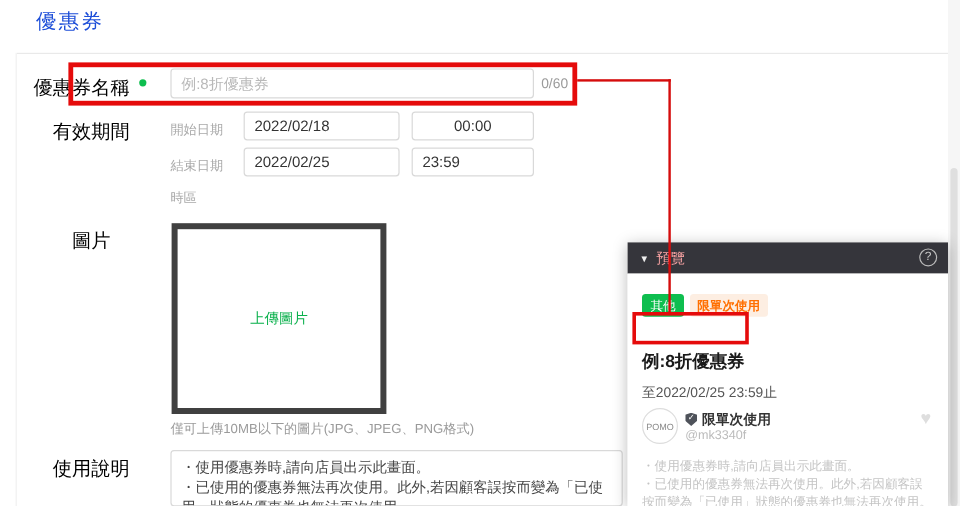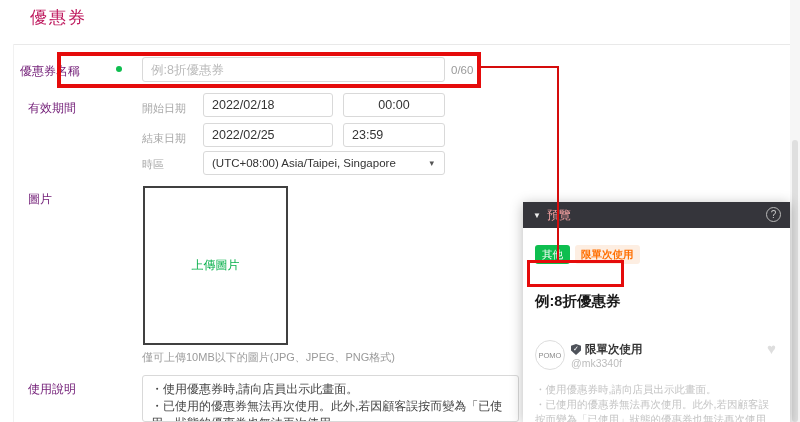--- a/index.html
+++ b/index.html
@@ -1,43 +1,43 @@
 <!DOCTYPE html>
 <html><head>
 <meta charset="utf-8">
 <style>
   * { margin:0; padding:0; box-sizing:border-box; }
   body { font-family:"Liberation Sans", sans-serif; background:#fff; }
   .screen { position:relative; width:800px; height:422px; background:#fff; overflow:hidden; }
 
-  .page-title { position:absolute; left:30px; top:6px; font-size:17px; color:#be185d; letter-spacing:2px; }
+  .page-title { position:absolute; left:30px; top:6px; font-size:17px; color:#1d4ed8; letter-spacing:2px; }
   .top-divider { position:absolute; left:14px; top:44px; width:776px; height:1px; background:#e9e9e9; }
   .left-divider { position:absolute; left:13px; top:44px; width:1px; height:378px; background:#f1f1f1; }
 
-  .flabel { position:absolute; width:96px; text-align:left; font-size:12px; color:#701a75; }
+  .flabel { position:absolute; width:96px; text-align:center; font-size:16px; color:#000000; }
   .sublabel { position:absolute; font-size:11px; color:#a9a9a9; }
 
   .req-dot { position:absolute; left:116px; top:66px; width:6px; height:6px; border-radius:50%; background:#0ebe4f; }
 
   .red-box { position:absolute; border:4px solid #e50b0b; background:transparent; pointer-events:none; z-index:5; }
   .annot-name { left:57px; top:52px; width:424px; height:36px; }
   .annot-title { left:527px; top:260px; width:97px; height:27px; border-width:3px; z-index:6; }
   .conn-h { position:absolute; left:481px; top:66px; width:78px; height:2px; background:#d50c0c; z-index:6; }
   .conn-v { position:absolute; left:557px; top:66px; width:2px; height:196px; background:#d50c0c; z-index:6; }
 
   input.txt { position:absolute; border:1px solid #d9d9d9; border-radius:3px; font-family:"Liberation Sans",sans-serif;
               font-size:12.5px; color:#333; padding:0 8px; background:#fff; outline:none; }
   input.txt::placeholder { color:#b9b9b9; }
   .counter { position:absolute; left:451px; top:64px; font-size:11.5px; color:#9a9a9a; }
 
   .select-box { position:absolute; left:203px; top:151px; width:242px; height:24px; border:1px solid #d9d9d9;
                 border-radius:3px; background:#fff; font-size:11.5px; color:#333; line-height:22px; padding-left:8px; cursor:pointer; }
   .select-box .chev { position:absolute; right:10px; top:0; color:#555; font-size:9px; line-height:22px; }
 
-  .upload-box { position:absolute; left:143px; top:186px; width:145px; height:159px; border:2px solid #404040;
+  .upload-box { position:absolute; left:143px; top:186px; width:179px; height:159px; border:5px solid #404040;
                 background:#fff; display:flex; align-items:center; justify-content:center; }
   .upload-link { font-size:12px; color:#0ab04c; cursor:pointer; }
   .img-hint { position:absolute; left:142px; top:350px; font-size:11px; color:#9a9a9a; }
 
   textarea.instr { position:absolute; left:142px; top:375px; width:377px; height:47px; border:1px solid #d9d9d9;
                    border-radius:3px; resize:none; font-family:"Liberation Sans",sans-serif; font-size:12px;
                    line-height:17px; color:#444; padding:5px 8px; outline:none; overflow:hidden; }
 
   .preview { position:absolute; left:523px; top:202px; width:267px; height:220px; background:#fff;
              box-shadow:0 2px 12px rgba(0,0,0,0.28); z-index:3; }
@@ -89,24 +89,20 @@
 
   <div class="sublabel" style="left:142px; top:101px;">開始日期</div>
   <input class="txt" style="left: 203px; top: 93px; width: 130px; height: 24px;" type="text" value="2022/02/18">
   <input class="txt" style="left: 343px; top: 93px; width: 102px; height: 24px; text-align: center;" type="text" value="00:00">
 
   <div class="sublabel" style="left:142px; top:131px;">結束日期</div>
   <input class="txt" style="left: 203px; top: 123px; width: 130px; height: 24px;" type="text" value="2022/02/25">
   <input class="txt" style="left: 343px; top: 123px; width: 102px; height: 24px;" type="text" value="23:59">
 
   <div class="sublabel" style="left:142px; top:157px;">時區</div>
-  <div class="select-box">
-    <span>(UTC+08:00) Asia/Taipei, Singapore</span>
-    <span class="chev">▾</span>
-  </div>
 
   <div class="flabel" style="left:28px; top:191px;font-family:Liberation Mono, monospace;">圖片</div>
   <div class="upload-box">
     <span class="upload-link">上傳圖片</span>
   </div>
   <div class="img-hint">僅可上傳10MB以下的圖片(JPG、JPEG、PNG格式)</div>
 
   <div class="flabel" style="left:28px; top:381px;font-family:Liberation Serif, serif;">使用說明</div>
   <textarea class="instr" style="">・使用優惠券時,請向店員出示此畫面。
 ・已使用的優惠券無法再次使用。此外,若因顧客誤按而變為「已使用」狀態的優惠券也無法再次使用。</textarea>
@@ -117,20 +113,21 @@
   <div class="preview">
     <div class="pv-header">
       <span class="pv-arrow">▼</span>
       <span class="pv-title">預覽</span>
       <span class="pv-help">?</span>
     </div>
     <div class="pv-body">
       <span class="badge-type">其他</span>
       <span class="badge-usage">限單次使用</span>
       <div class="pv-coupon-title">例:8折優惠券</div>
+      <div class="pv-expiry">至2022/02/25 23:59止</div>
 
       <div class="pv-avatar">POMO</div>
       <span class="pv-shield">✓</span>
       <div class="pv-name">限單次使用</div>
       <div class="pv-handle">@mk3340f</div>
       <span class="pv-heart">♥</span>
 
       <div class="pv-notes">
         <div>・使用優惠券時,請向店員出示此畫面。</div>
         <div>・已使用的優惠券無法再次使用。此外,若因顧客誤按而變為「已使用」狀態的優惠券也無法再次使用。</div>

